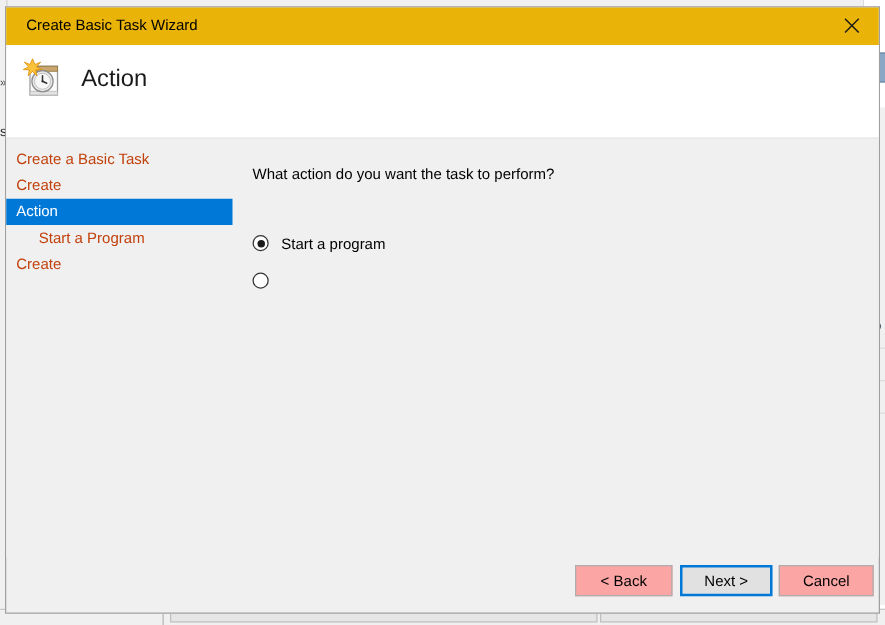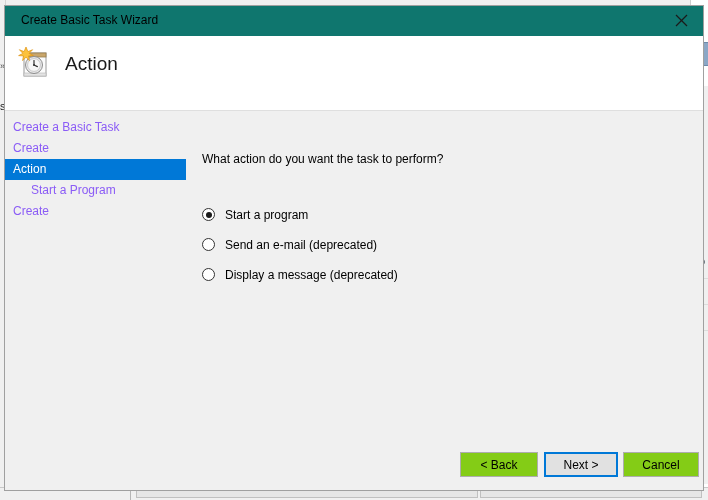--- a/index.html
+++ b/index.html
@@ -128,21 +128,21 @@
     background: #f0f0f0;
     border: 1px solid #a0a0a0;
     box-sizing: border-box;
     display: flex;
     flex-direction: column;
   }
 
   
   .titlebar {
     height: 30px;
-    background: #0f766e;
+    background: #eab308;
     position: relative;
     flex: 0 0 auto;
   }
   .titlebar-text {
     position: absolute;
     left: 16px;
     top: 7px;
     font-size: 12px;
     color: #000000;
     white-space: nowrap;
@@ -195,42 +195,41 @@
   .sidebar {
     position: absolute;
     left: 0;
     top: 6px;
     width: 190px;
   }
   .nav-item {
     height: 21px;
     line-height: 21px;
     font-size: 12px;
-    color: #8b5cf6;
+    color: #c2410c;
     padding-left: 8px;
     white-space: nowrap;
     cursor: default;
   }
   .nav-item.sub {
     padding-left: 26px;
   }
   .nav-item.selected {
     background: #0078d7;
     color: #ffffff;
     width: 181px;
     box-sizing: border-box;
   }
 
   .content {
     position: absolute;
     left: 197px;
     top: 0;
     right: 10px;
     top: 0;
-    margin-top: 20px;
   }
   .content-question {
     margin-top: 21px;
     font-size: 12px;
     color: #000000;
     white-space: nowrap;
   }
   .radio-group {
     margin-top: 37px;
   }
@@ -273,21 +272,21 @@
   
   .dialog-footer {
     flex: 0 0 auto;
     height: 44px;
     position: relative;
   }
   .btn {
     position: absolute;
     top: 6px;
     height: 25px;
-    background: #84cc16;
+    background: #fca5a5;
     border: 1px solid #adadad;
     box-sizing: border-box;
     font-family: "Liberation Sans", sans-serif;
     font-size: 12px;
     color: #000000;
     display: flex;
     align-items: center;
     justify-content: center;
     cursor: default;
     padding: 0;
@@ -382,27 +381,22 @@
 
       <div class="radio-group">
 
         <div class="radio-row checked">
           <span class="radio-mark"></span>
           <span class="radio-label">Start a program</span>
         </div>
 
         <div class="radio-row">
           <span class="radio-mark"></span>
-          <span class="radio-label">Send an e-mail (deprecated)</span>
         </div>
 
-        <div class="radio-row">
-          <span class="radio-mark"></span>
-          <span class="radio-label">Display a message (deprecated)</span>
-        </div>
 
       </div>
     </div>
   </div>
 
   <div class="dialog-footer">
     <button class="btn" id="btn-back">&lt; Back</button>
     <button class="btn focused" id="btn-next">Next &gt;</button>
     <button class="btn" id="btn-cancel">Cancel</button>
   </div>

